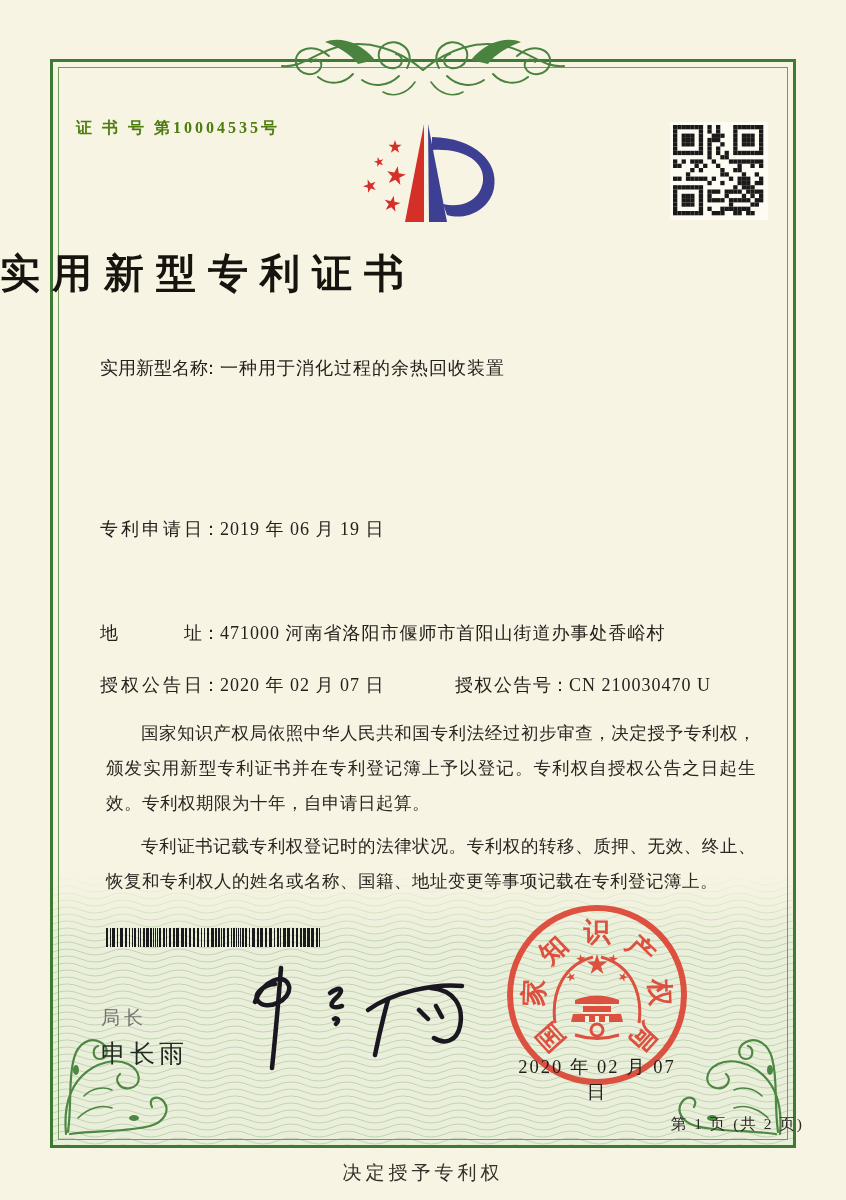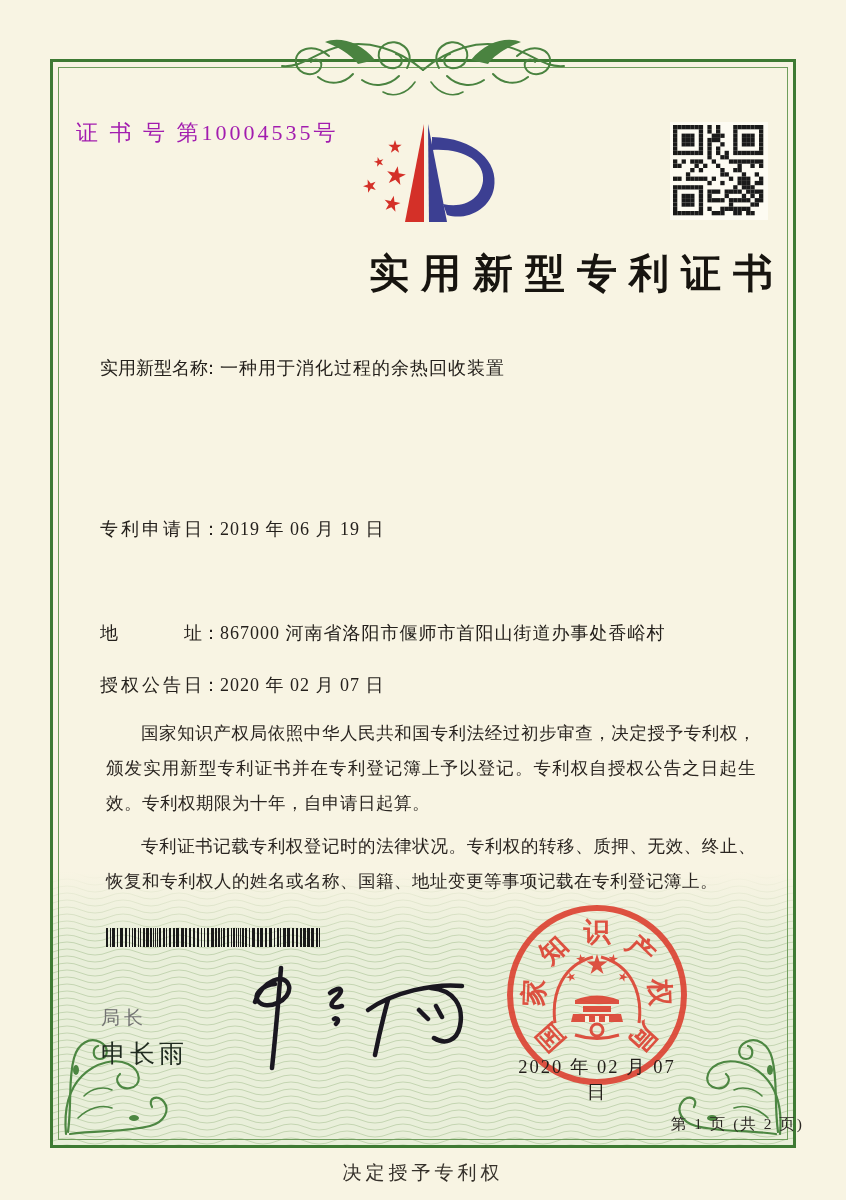--- a/index.html
+++ b/index.html
@@ -7,23 +7,23 @@
     position:relative;width:846px;height:1200px;margin:0 auto;
     background:#f8f4e3;overflow:hidden;
     font-family:"Liberation Serif","DejaVu Serif",serif;
     color:#262220;
   }
   .abs{position:absolute;}
   
   #frame-outer{left:50px;top:59px;width:740px;height:1083px;border:3px solid #3e7a33;}
   #frame-inner{left:58px;top:67px;width:728px;height:1071px;border:1px solid #6f9e5c;}
   
-  #cert-no{left:76px;top:118px;font-size:22px;letter-spacing:3px;color:#a21caf;}
+  #cert-no{left:76px;top:118px;font-size:16px;letter-spacing:3px;color:#4d7c0f;font-weight:bold;}
   
-  #title{left:0;top:246px;width:785px;text-align:right;font-size:40px;font-weight:bold;
+  #title{left:0;top:246px;width:785px;text-align:left;font-size:40px;font-weight:bold;
          letter-spacing:12px;color:#17140f;}
   
   .row{left:100px;width:680px;height:26px;font-size:18px;white-space:nowrap;}
   .flabel{display:inline-block;width:102px;text-align:justify;text-align-last:justify;
           vertical-align:top;color:#24201c;}
   .colon{display:inline-block;width:18px;color:#24201c;}
   .fvalue{letter-spacing:1px;color:#24201c;}
   .grp2{position:absolute;left:355px;top:0;}
   
   #paras{left:98px;top:708px;width:666px;font-size:17.5px;line-height:35px;
@@ -383,24 +383,27 @@
 
   <div id="title" class="abs z4">实用新型专利证书</div>
 
   <div class="row abs z4" style="top:356px">
     <span class="flabel">实用新型名称</span><span class="colon">：</span><span class="fvalue">一种用于消化过程的余热回收装置</span>
   </div>
   <div class="row abs z4" style="top:517px">
     <span class="flabel">专利申请日</span><span class="colon">：</span><span class="fvalue">2019 年 06 月 19 日</span>
   </div>
   <div class="row abs z4" style="top:621px">
-    <span class="flabel">地址</span><span class="colon">：</span><span class="fvalue">867000 河南省洛阳市偃师市首阳山街道办事处香峪村</span>
+    <span class="flabel">地址</span><span class="colon">：</span><span class="fvalue">471000 河南省洛阳市偃师市首阳山街道办事处香峪村</span>
   </div>
   <div class="row abs z4" style="top:673px">
     <span class="flabel">授权公告日</span><span class="colon">：</span><span class="fvalue">2020 年 02 月 07 日</span>
+    <span class="grp2">
+      <span class="flabel" style="width:96px">授权公告号</span><span class="colon">：</span><span class="fvalue">CN 210030470 U</span>
+    </span>
   </div>
 
   <div id="paras" class="abs z4">
     <p>国家知识产权局依照中华人民共和国专利法经过初步审查，决定授予专利权，颁发实用新型专利证书并在专利登记簿上予以登记。专利权自授权公告之日起生效。专利权期限为十年，自申请日起算。</p>
     <p>专利证书记载专利权登记时的法律状况。专利权的转移、质押、无效、终止、恢复和专利权人的姓名或名称、国籍、地址变更等事项记载在专利登记簿上。</p>
   </div>
 
   <svg id="barcode-svg" class="abs z4" style="left:106px;top:928px;" width="218" height="19">
       <rect x="0" y="0" width="2" height="19" fill="#1a1a1a"></rect>
       <rect x="4" y="0" width="1" height="19" fill="#1a1a1a"></rect>

